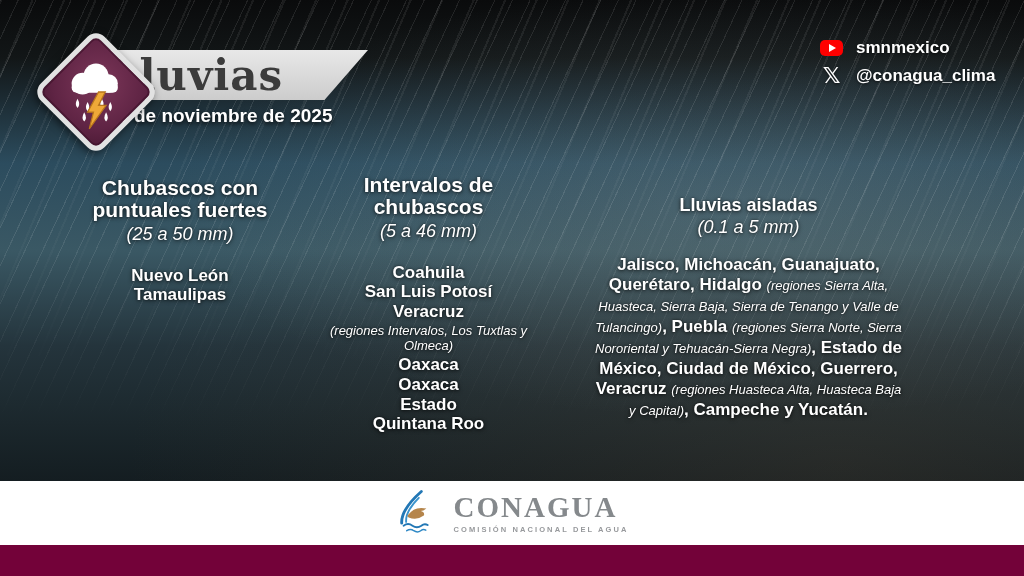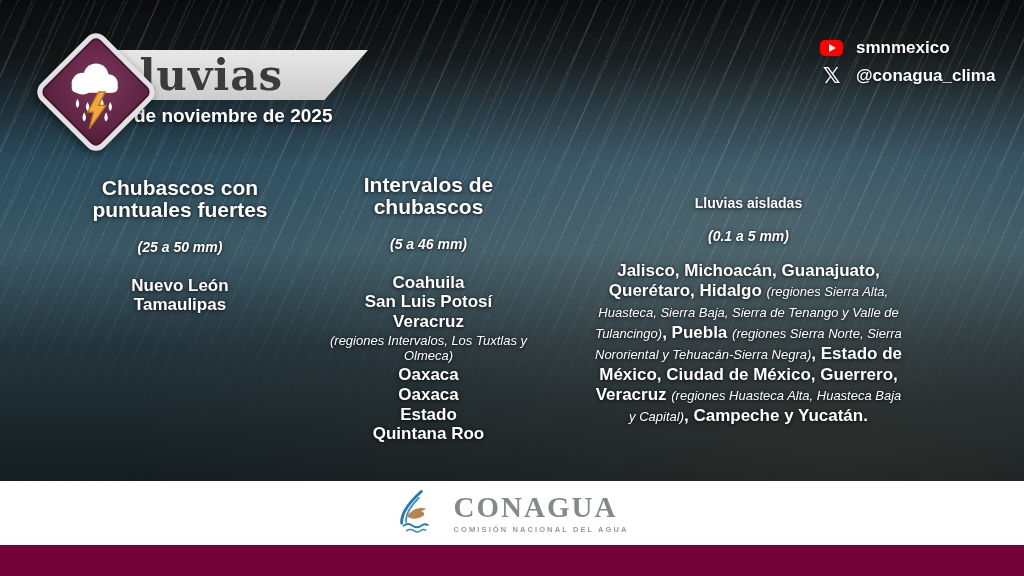--- a/index.html
+++ b/index.html
@@ -45,27 +45,27 @@
   .yt{width:23px;height:16px;background:#ff0000;border-radius:5px;position:relative;flex:0 0 auto;}
   .yt::after{content:"";position:absolute;left:9px;top:4px;border-style:solid;
     border-width:4px 0 4px 7px;border-color:transparent transparent transparent #fff;}
   .xicon{width:23px;text-align:center;font-size:22px;line-height:18px;color:#fff;
     font-family:"DejaVu Sans",sans-serif;flex:0 0 auto;}
 
   
   .col{position:absolute;text-align:center;color:#fff;
     text-shadow:0 1px 4px rgba(0,0,0,.7),0 0 2px rgba(0,0,0,.45);}
   .col h2{margin:0;font-size:21px;line-height:1.06;font-weight:bold;}
-  .col .range{font-style:italic;font-size:14px;margin-top:17px;font-weight:bold;}
+  .col .range{font-style:italic;font-size:18px;margin-top:2px;}
   .col .list{margin-top:21px;font-weight:bold;font-size:17px;line-height:1.16;}
   .col .note{font-weight:normal;font-style:italic;font-size:13px;line-height:1.18;margin:1px 0 2px;}
   .col1{left:55px;top:177px;width:250px;}
   .col2{left:311px;top:174px;width:235px;}
   .col3{left:591px;top:196px;width:315px;}
-  .col3 h2{font-size:14px;}
+  .col3 h2{font-size:18px;}
   .col3 .para{margin:17px 0 0;line-height:20px;}
   .seg-b{font-weight:bold;font-size:17px;}
   .seg-i{font-style:italic;font-size:13px;}
 
   
   .footer-white{position:absolute;left:0;top:481px;width:1024px;height:64px;background:#ffffff;
     display:flex;align-items:center;justify-content:center;}
   .logo-group{display:flex;align-items:center;gap:20px;}
   .logo-text .word{font-family:"Liberation Serif","DejaVu Serif",serif;font-weight:bold;
     font-size:29px;color:#85898c;letter-spacing:2px;line-height:1;}

